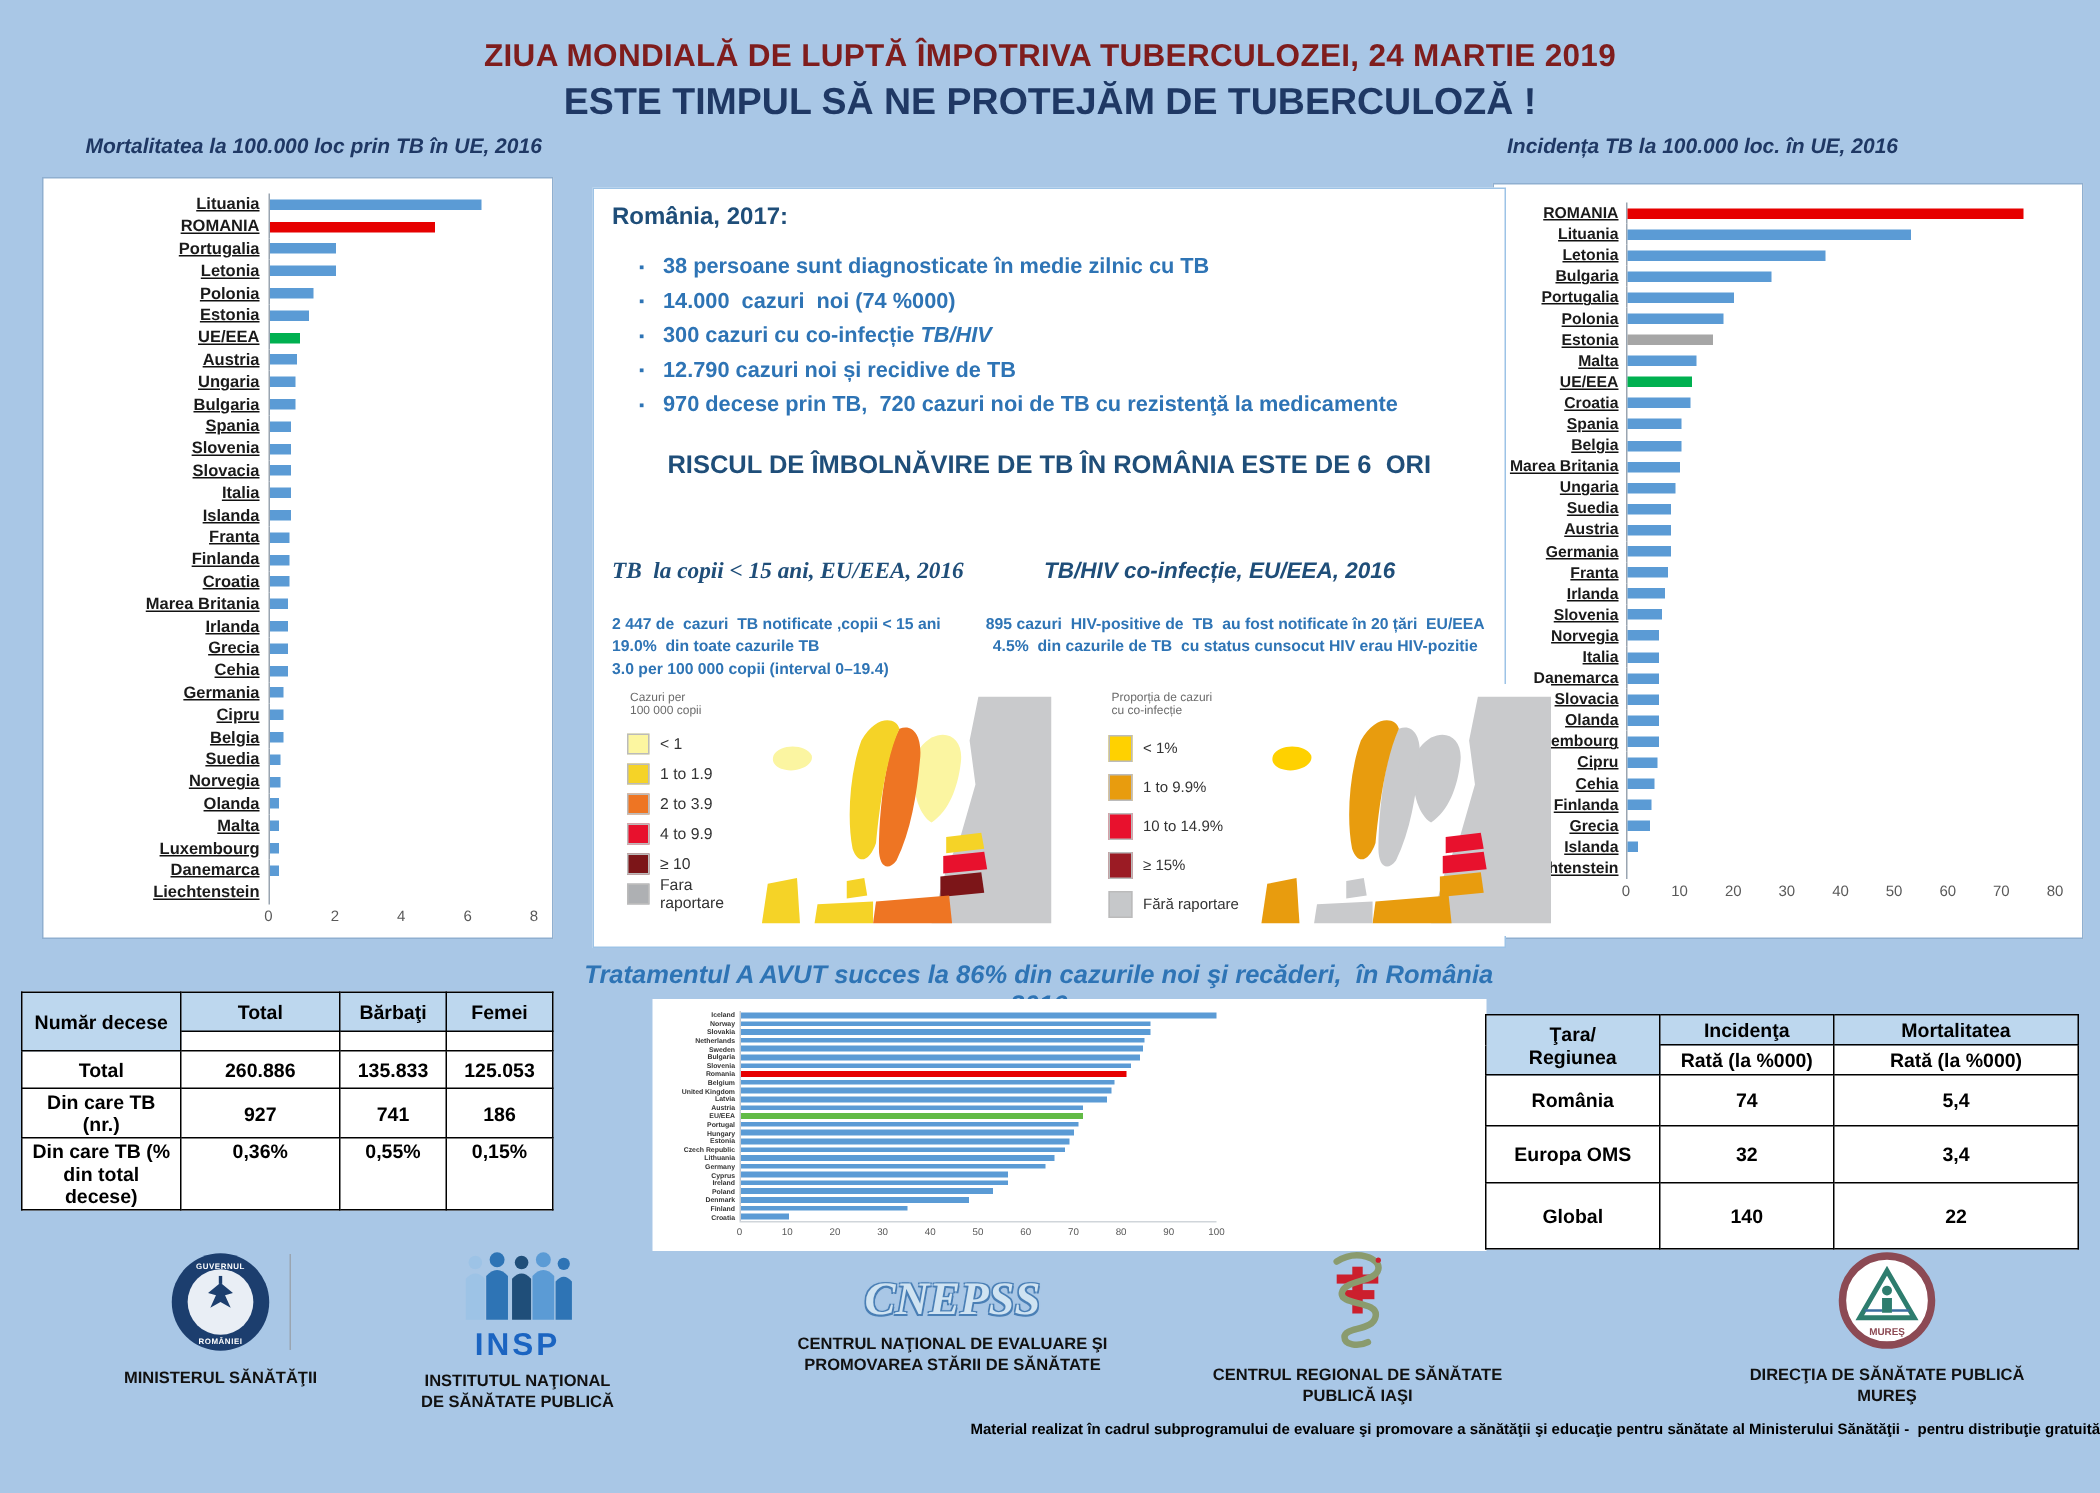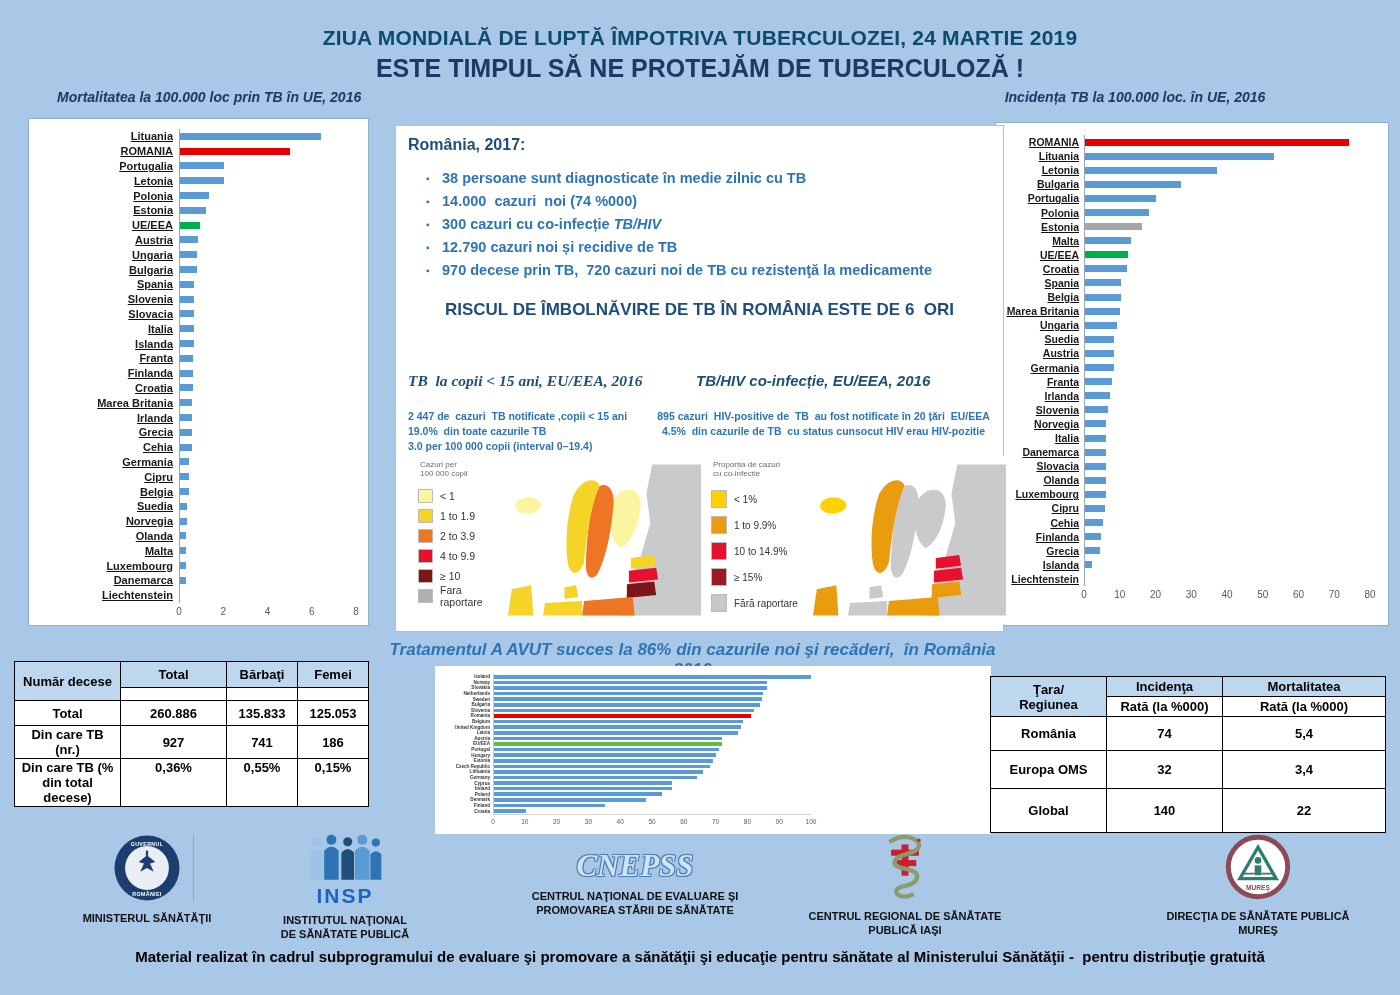--- a/index.html
+++ b/index.html
@@ -9,21 +9,21 @@
     background:#A9C7E6;
     font-family:"Liberation Sans", sans-serif;
     color:#111;
   }
   .abs { position:absolute; }
   .prewrap { white-space:pre-wrap; }
   .preline { white-space:pre-line; }
 
   
   #title1 { top:26px; left:0; width:100%; text-align:center;
-    font-size:21px; font-weight:bold; color:#0c4a6e; letter-spacing:.2px; }
+    font-size:21px; font-weight:bold; color:#7f1d1d; letter-spacing:.2px; }
   #title2 { top:54px; left:0; width:100%; text-align:center;
     font-size:25px; font-weight:bold; color:#1F3864; }
   #subtitle-left { top:89px; left:57px; font-size:14px; font-weight:bold;
     font-style:italic; color:#1F3864; }
   #subtitle-right { top:89px; left:940px; width:390px; text-align:center;
     font-size:14px; font-weight:bold; font-style:italic; color:#1F3864; }
 
   
   .panel { background:#fff; border:1px solid #8FAFD0;text-decoration:underline; }
   #left-panel  { left:28px;  top:118px; width:341px; height:508px; padding:10px 0 0 0; }
@@ -65,21 +65,21 @@
   .ro-bullet .bdot { flex:none; width:16px; font-size:10px; padding-top:3px; color:#2E74B5; }
   #risk-text { top:172px; left:0; width:100%; text-align:center;
     font-size:17px; font-weight:bold; color:#1F4E79; line-height:24px; }
   #sec-title-children { top:246px; left:12px; font-size:15.5px; font-weight:bold; font-style:italic;
     color:#1F4E79; font-family:"Liberation Serif", serif; }
   #sec-title-tbhiv { top:246px; left:300px; font-size:15px; font-weight:bold; font-style:italic; color:#1F4E79; }
   #stats-children { top:283px; left:12px; width:250px; font-size:10.5px; font-weight:bold;
     color:#2E74B5; line-height:15px; }
   #stats-tbhiv { top:283px; left:255px; width:345px; font-size:10.5px; font-weight:bold;
     color:#2E74B5; line-height:15px; text-align:center; }
-  #maps-row { top:330px; left:8px; width:595px; height:172px; display:flex; }
+  #maps-row { top:330px; left:8px; width:595px; height:172px; display:flex;gap:28px; }
   .map-group { display:flex; }
   .map-legend { flex:none; padding-top:4px; }
   .legend-title { font-size:8px; color:#6b6b6b; line-height:9px; margin-bottom:8px; margin-left:2px; }
   .legend-item { display:flex; align-items:center; }
   .legend-swatch { flex:none; border:0.5px solid #bbb; }
   .legend-label { color:#333; }
   #legend-children { width:88px; margin-left:14px; }
   #legend-children .legend-item { height:20px; }
   #legend-children .legend-swatch { width:15px; height:14px; margin-right:7px; }
   #legend-children .legend-label { font-size:10.5px; }
@@ -112,22 +112,22 @@
   #logo-guv   { left:42px; }
   #logo-insp  { left:240px; }
   #logo-cnepss{ left:530px; }
   #logo-crsp  { left:800px; }
   #logo-dsp   { left:1153px; }
   #logo-sep { left:193px; top:2px; width:1px; height:64px; background:#9aa5b1; }
   .insp-word { font-size:21px; font-weight:bold; color:#1B64C1; letter-spacing:2px; margin-top:-2px; }
   .cnepss-word { font-family:"Liberation Serif", serif; font-style:italic; font-weight:bold;
     font-size:31px; color:#cfe3f2; margin-top:14px;
     text-shadow:1px 1px 0 #4a7fb5, -1px -1px 0 #4a7fb5, 1px -1px 0 #4a7fb5, -1px 1px 0 #4a7fb5, 0 0 2px #7aa6cc; }
-  #disclaimer { top:948px; left:0; width:100%; text-align:center;
-    font-size:15px; font-weight:bold; color:#000; }
+  #disclaimer { top:948px; left:0; width:100%; text-align:right;
+    font-size:10px; font-weight:bold; color:#000; }
   .sealtxt { font-size:7px; font-weight:bold; letter-spacing:.5px; }
 </style>
 </head>
 <body>
 
 <div class="abs" id="title1">ZIUA MONDIALĂ DE LUPTĂ ÎMPOTRIVA TUBERCULOZEI, 24 MARTIE 2019</div>
 <div class="abs" id="title2">ESTE TIMPUL SĂ NE PROTEJĂM DE TUBERCULOZĂ !</div>
 <div class="abs" id="subtitle-left">Mortalitatea la 100.000 loc prin TB în UE, 2016</div>
 <div class="abs" id="subtitle-right">Incidența TB la 100.000 loc. în UE, 2016</div>
 

